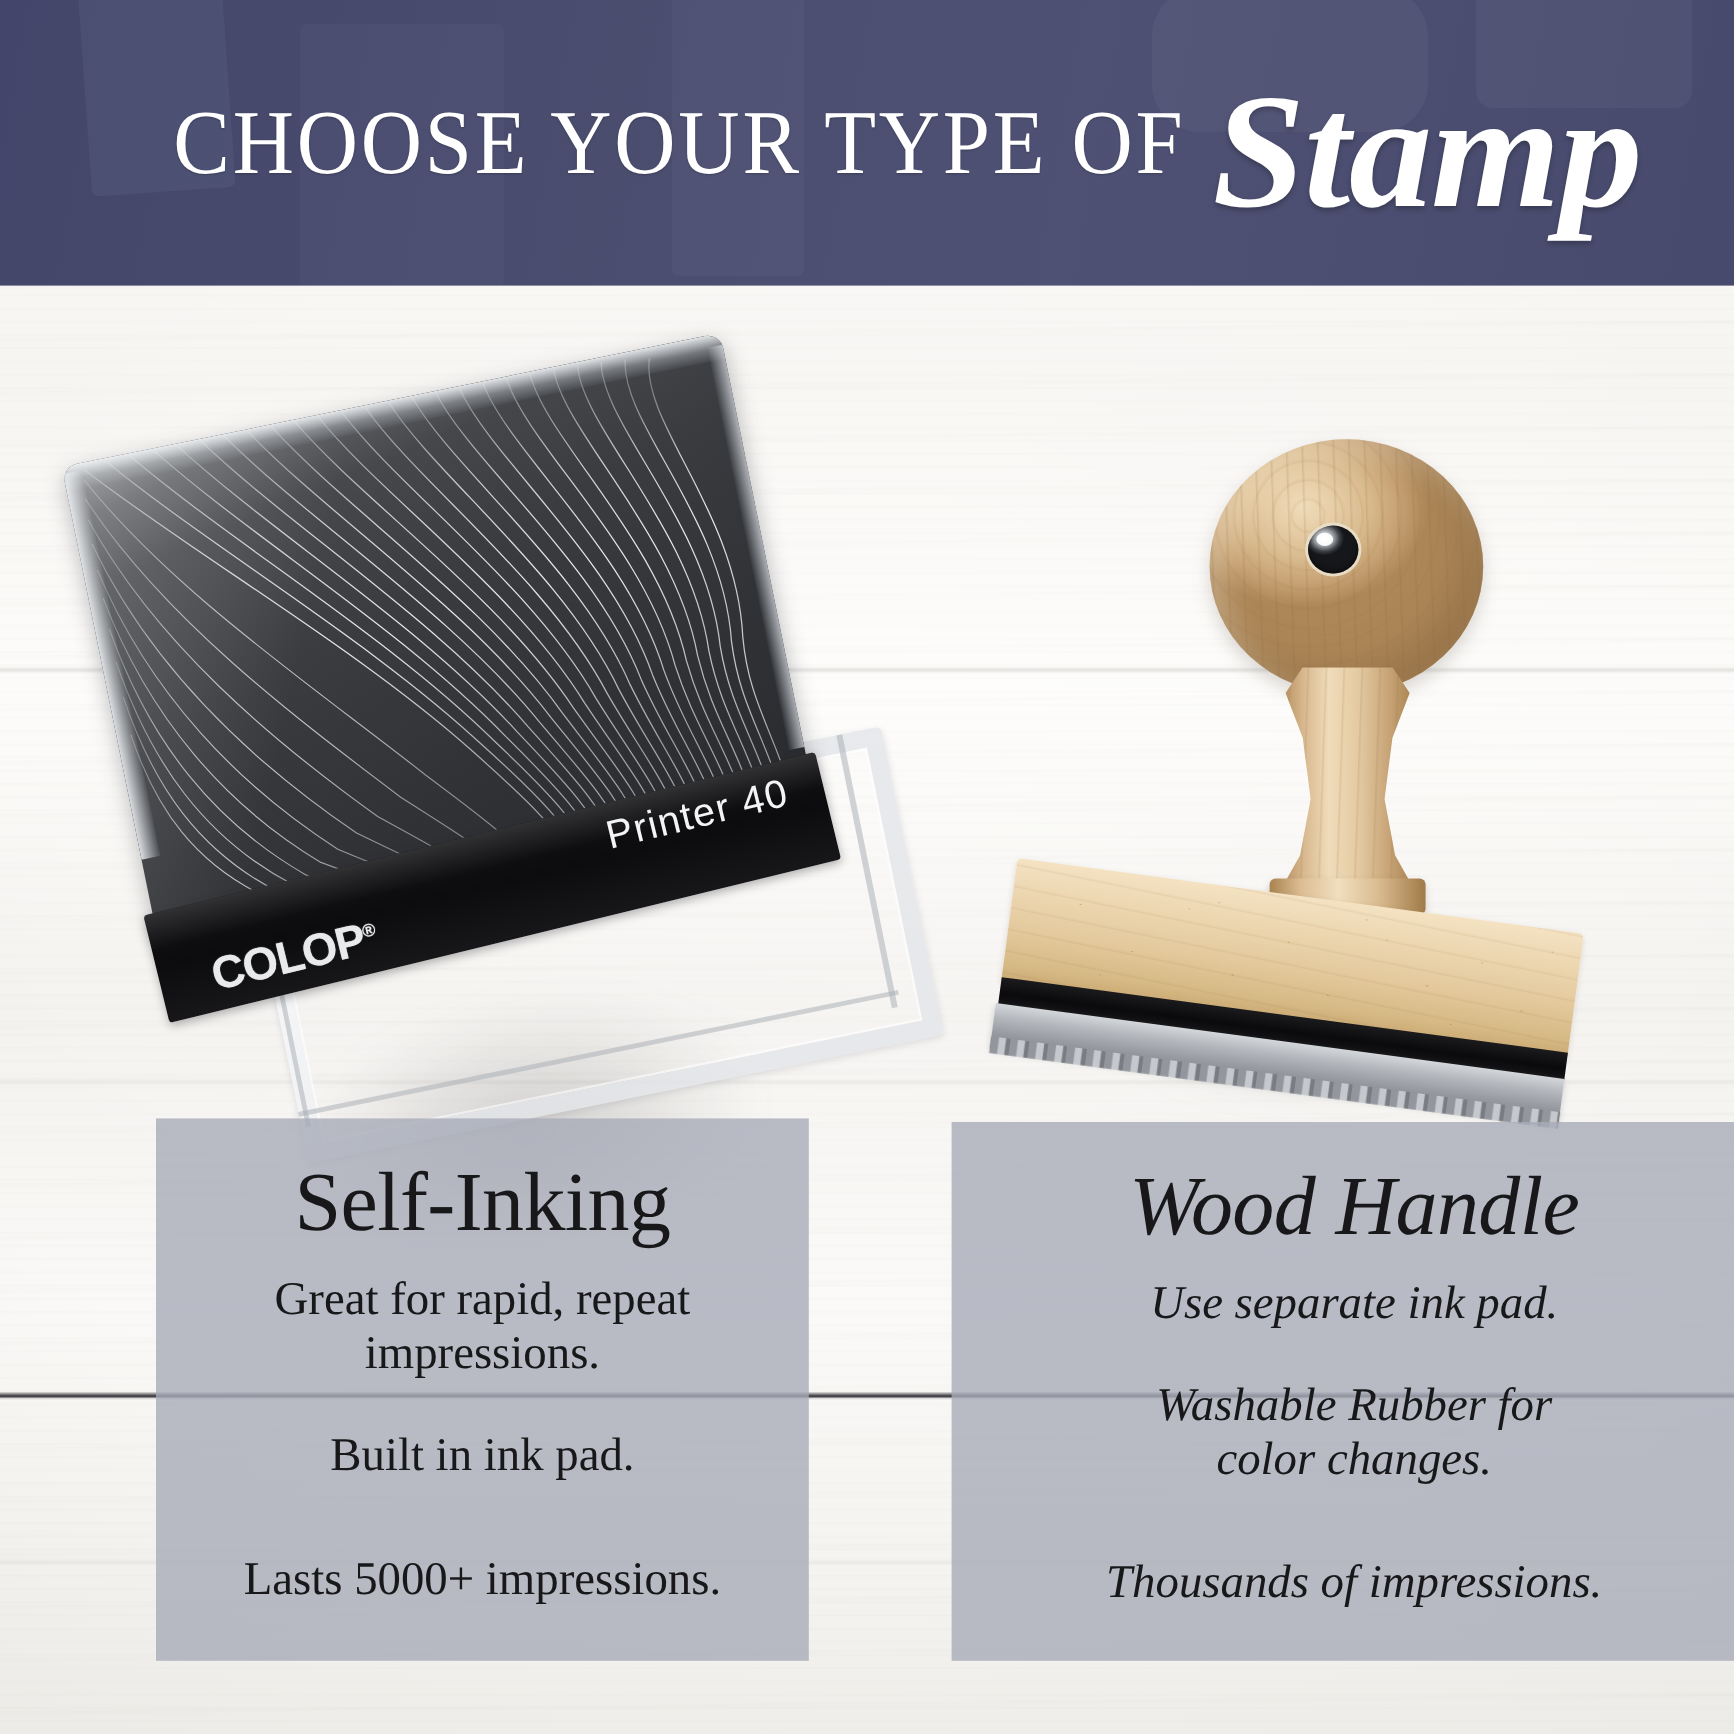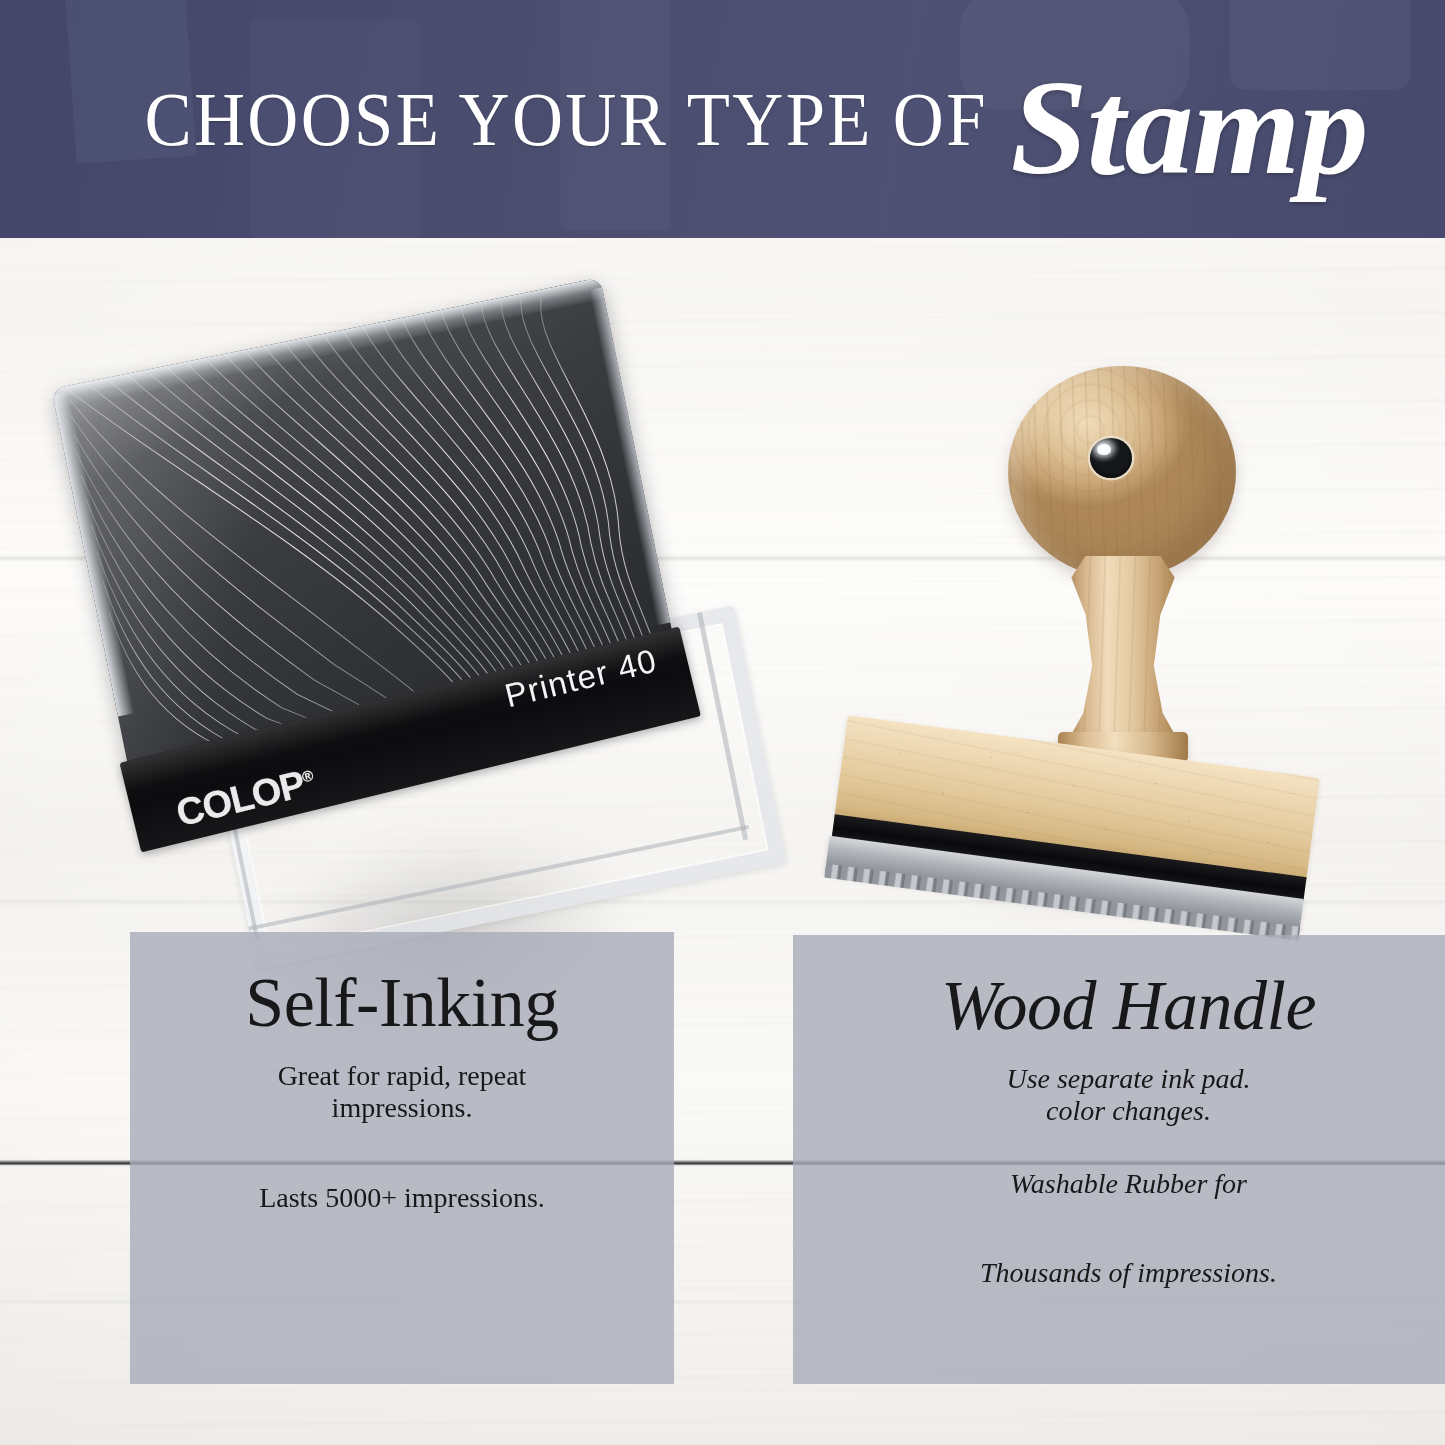--- a/index.html
+++ b/index.html
@@ -203,21 +203,21 @@
         #797d83 13px,#797d83 16px);
      filter:blur(.45px);}
 
   
   .panel{position:absolute;background:rgba(168,171,184,.80);
      display:flex;flex-direction:column;align-items:center;color:#18181a;text-align:center;}
   .panel-l{left:130px;top:932px;width:544px;height:452px;}
   .panel-r{left:793px;top:935px;width:671px;height:449px;font-style:italic;}
   .p-title{font-family:"Liberation Serif",serif;font-size:70px;line-height:1;font-weight:normal;
      margin-top:36px;letter-spacing:-.5px;}
-  .p-line{font-family:"Liberation Serif",serif;font-size:28px;line-height:1.16;
+  .p-line{font-family:"Liberation Serif",serif;font-size:39px;line-height:1.16;
      padding:0 26px;}
   .gap-a{margin-top:22px;}
   .gap-b{margin-top:40px;}
   .gap-c{margin-top:57px;}
 </style>
 </head>
 <body>
 
 <div class="stage">
 
@@ -341,24 +341,25 @@
       <div class="wh-foam"></div>
       <div class="wh-rubber"></div>
       <div class="wh-rubber-teeth"></div>
     </div>
   </div>
 
   <div class="panel panel-l">
     <div class="p-title">Self-Inking</div>
     <div class="p-line gap-a">Great for rapid, repeat</div>
     <div class="p-line">impressions.</div>
+    <div class="p-line gap-b">Built in ink pad.</div>
     <div class="p-line gap-c">Lasts 5000+ impressions.</div>
   </div>
 
   <div class="panel panel-r">
     <div class="p-title">Wood Handle</div>
     <div class="p-line gap-a">Use separate ink pad.</div>
+    <div class="p-line gap-b">Washable Rubber for</div>
     <div class="p-line">color changes.</div>
-    <div class="p-line gap-b">Washable Rubber for</div>
     <div class="p-line gap-c">Thousands of impressions.</div>
   </div>
 
 </div>
 
 </body></html>

